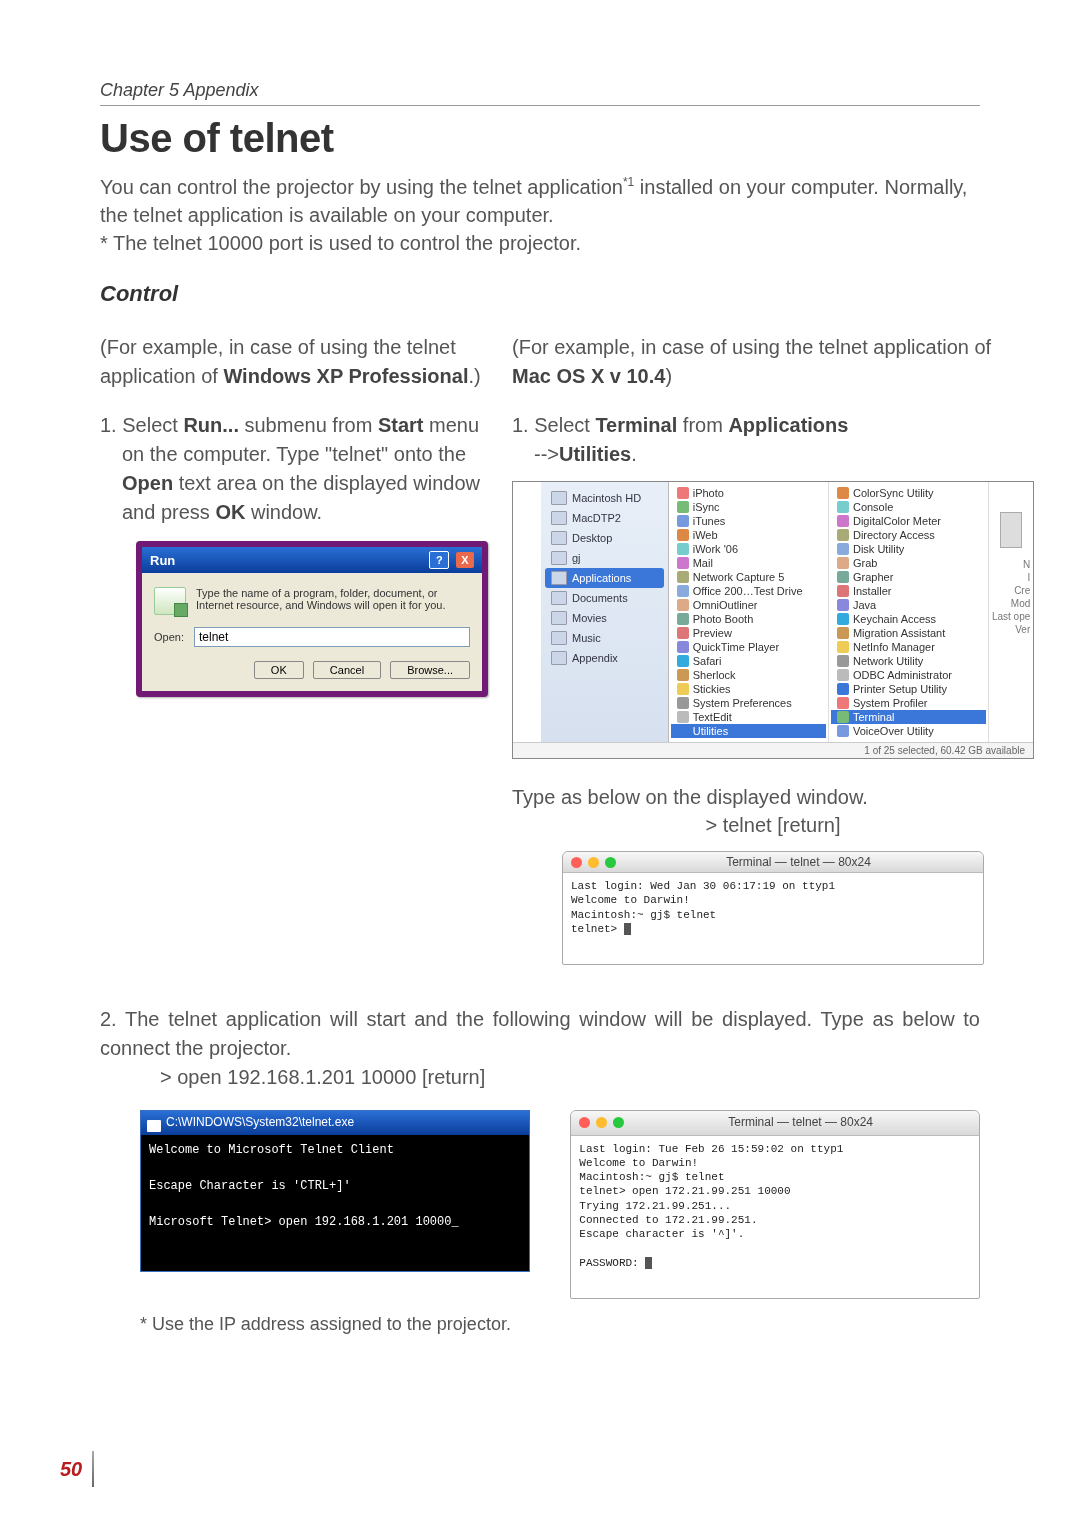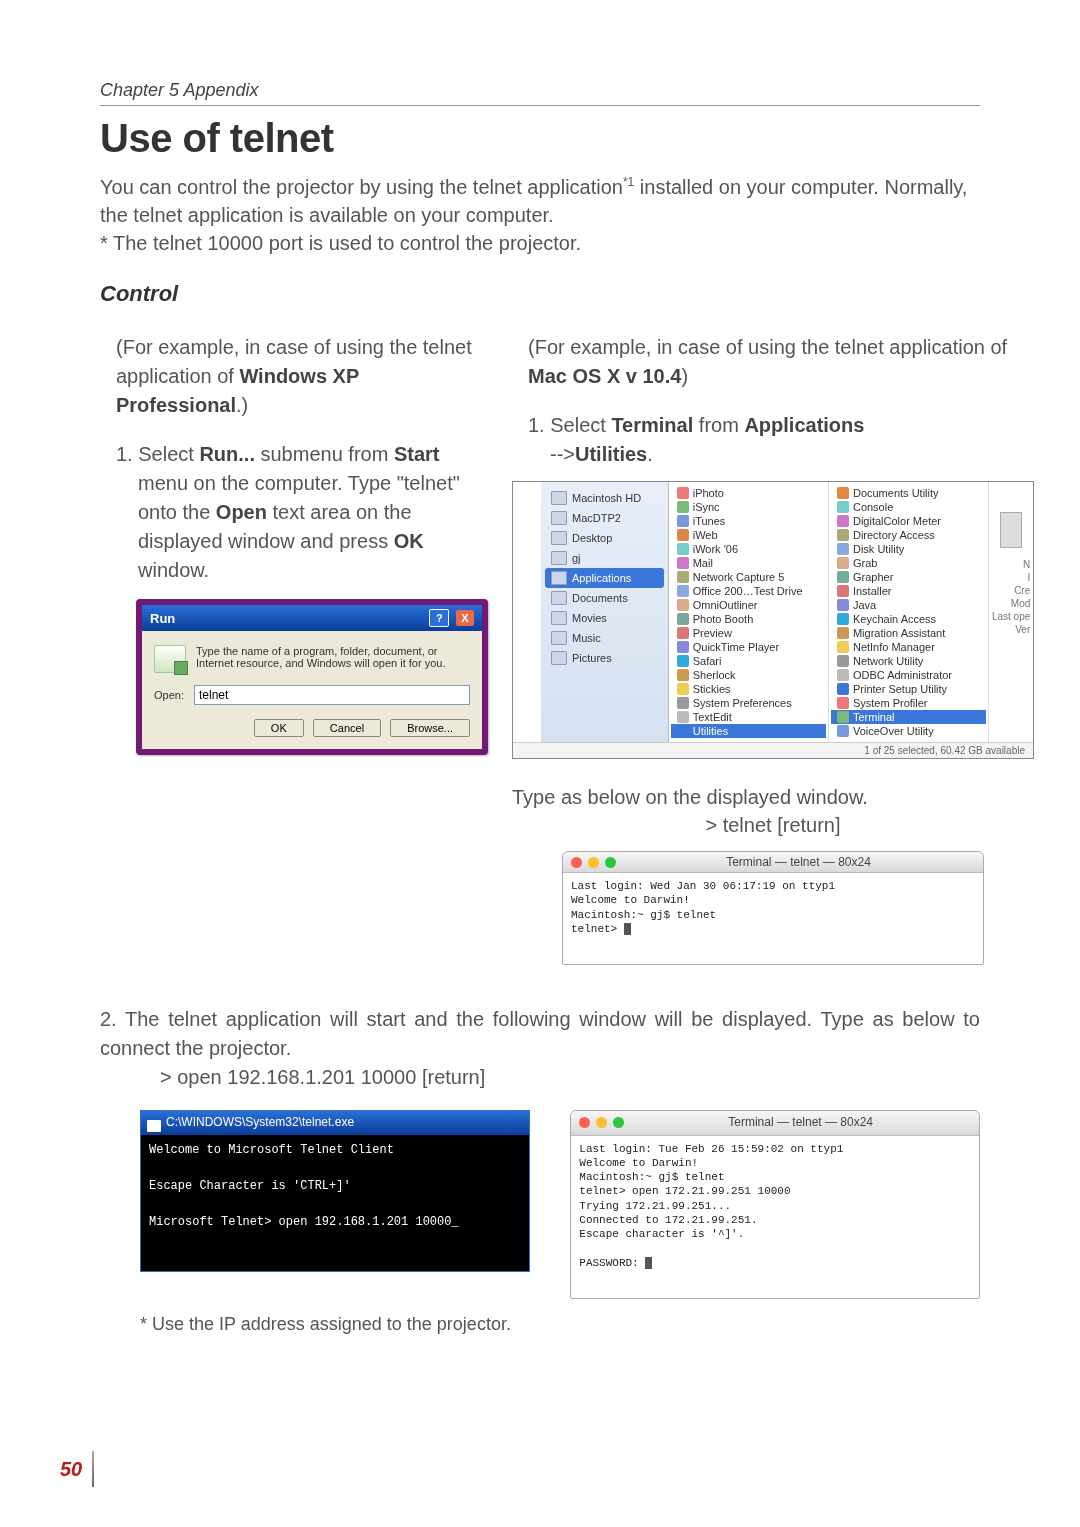--- a/index.html
+++ b/index.html
@@ -47,21 +47,20 @@
   }
   .cols {
     display: flex;
     gap: 24px;
   }
   .cols .left, .cols .right { flex: 1; }
   .step, .para-left, .para-right {
     font-size: 20px;
     color: #555;
     line-height: 1.45;
-    margin-left: 16px;
   }
   .para-left, .para-right { margin-bottom: 8px; }
   .step { padding-left: 22px; text-indent: -22px; margin-bottom: 12px; }
   b { color: #444; }
 
   
   .run-dialog {
     width: 340px;
     background: #ece9d8;
     border: 6px solid #701a75;
@@ -318,21 +317,21 @@
               <div class="item">
                 <span class="fsicon"></span>
                 <span>Movies</span>
               </div>
               <div class="item">
                 <span class="fsicon"></span>
                 <span>Music</span>
               </div>
               <div class="item">
                 <span class="fsicon"></span>
-                <span>Pictures</span>
+                <span>Appendix</span>
               </div>
             </div>
           <div class="finder-col2" id="finder-apps">
               <div class="row">
                 <span class="appicon" style="background:#e77"></span>
                 <span>iPhoto</span>
               </div>
               <div class="row">
                 <span class="appicon" style="background:#7b7"></span>
                 <span>iSync</span>
@@ -398,21 +397,21 @@
                 <span>TextEdit</span>
               </div>
               <div class="row sel">
                 <span class="appicon" style="background:#3b76d9"></span>
                 <span>Utilities</span>
               </div>
             </div>
           <div class="finder-col3" id="finder-utils">
               <div class="row">
                 <span class="appicon" style="background:#d84"></span>
-                <span>Documents Utility</span>
+                <span>ColorSync Utility</span>
               </div>
               <div class="row">
                 <span class="appicon" style="background:#7cc"></span>
                 <span>Console</span>
               </div>
               <div class="row">
                 <span class="appicon" style="background:#c7c"></span>
                 <span>DigitalColor Meter</span>
               </div>
               <div class="row">

